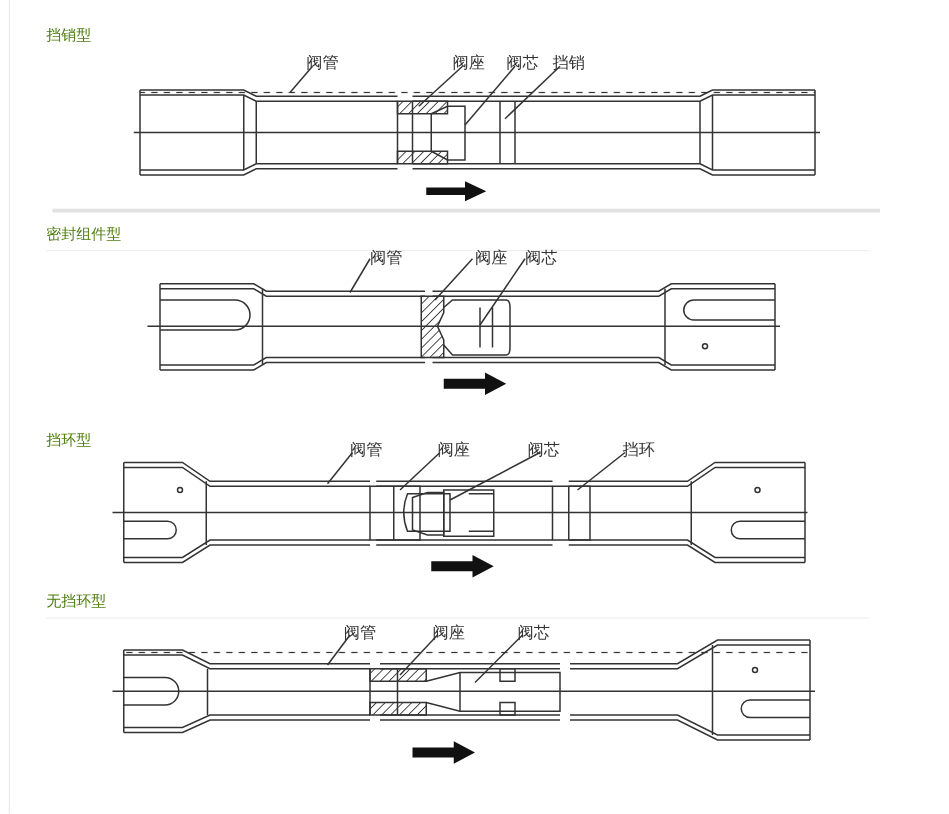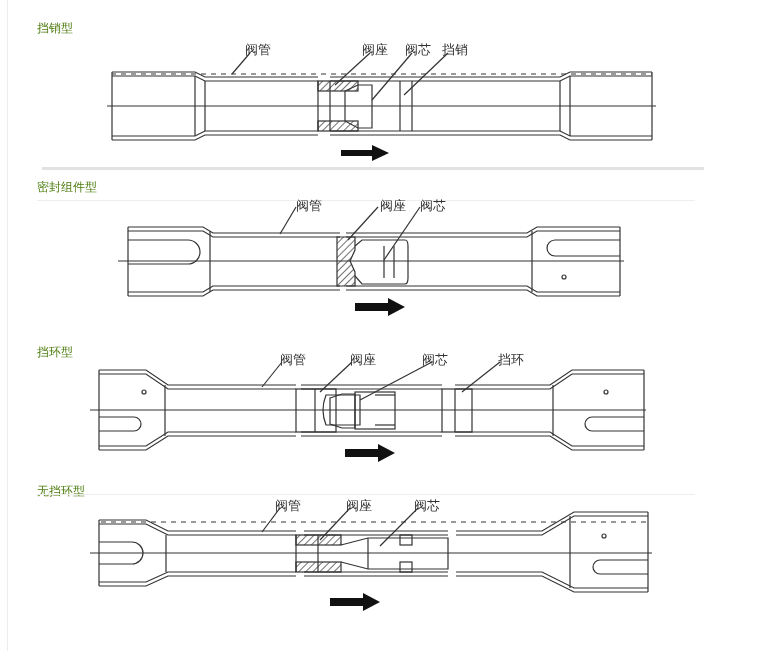--- a/index.html
+++ b/index.html
@@ -13,21 +13,21 @@
 </head>
 <body>
 
 <div class="leftrule"></div>
 
 <div class="title" style="top:20px">挡销型</div>
 <div class="hr" style="left:42px;top:167px;width:662px;height:3px;"></div>
 <div class="title" style="top:179px">密封组件型</div>
 <div class="hr" style="left:37px;top:200px;width:658px;height:1px;background:#eee"></div>
 <div class="title" style="top:344px">挡环型</div>
-<div class="title" style="top:483px">无挡环型</div>
+<div class="title" style="top:473px">无挡环型</div>
 <div class="hr" style="left:37px;top:494px;width:658px;height:1px;background:#eee"></div>
 
 <svg width="759" height="651" stroke="#333" fill="none" stroke-width="1.2">
   <defs>
     <pattern id="hatch" width="5" height="5" patternUnits="userSpaceOnUse" patternTransform="rotate(45)">
       <line x1="0" y1="0" x2="0" y2="5" stroke="#333" stroke-width="1.4"></line>
     </pattern>
     <pattern id="dash" width="10" height="4" patternUnits="userSpaceOnUse">
       <line x1="1" y1="2" x2="6" y2="2" stroke="#333" stroke-width="1"></line>
     </pattern>

